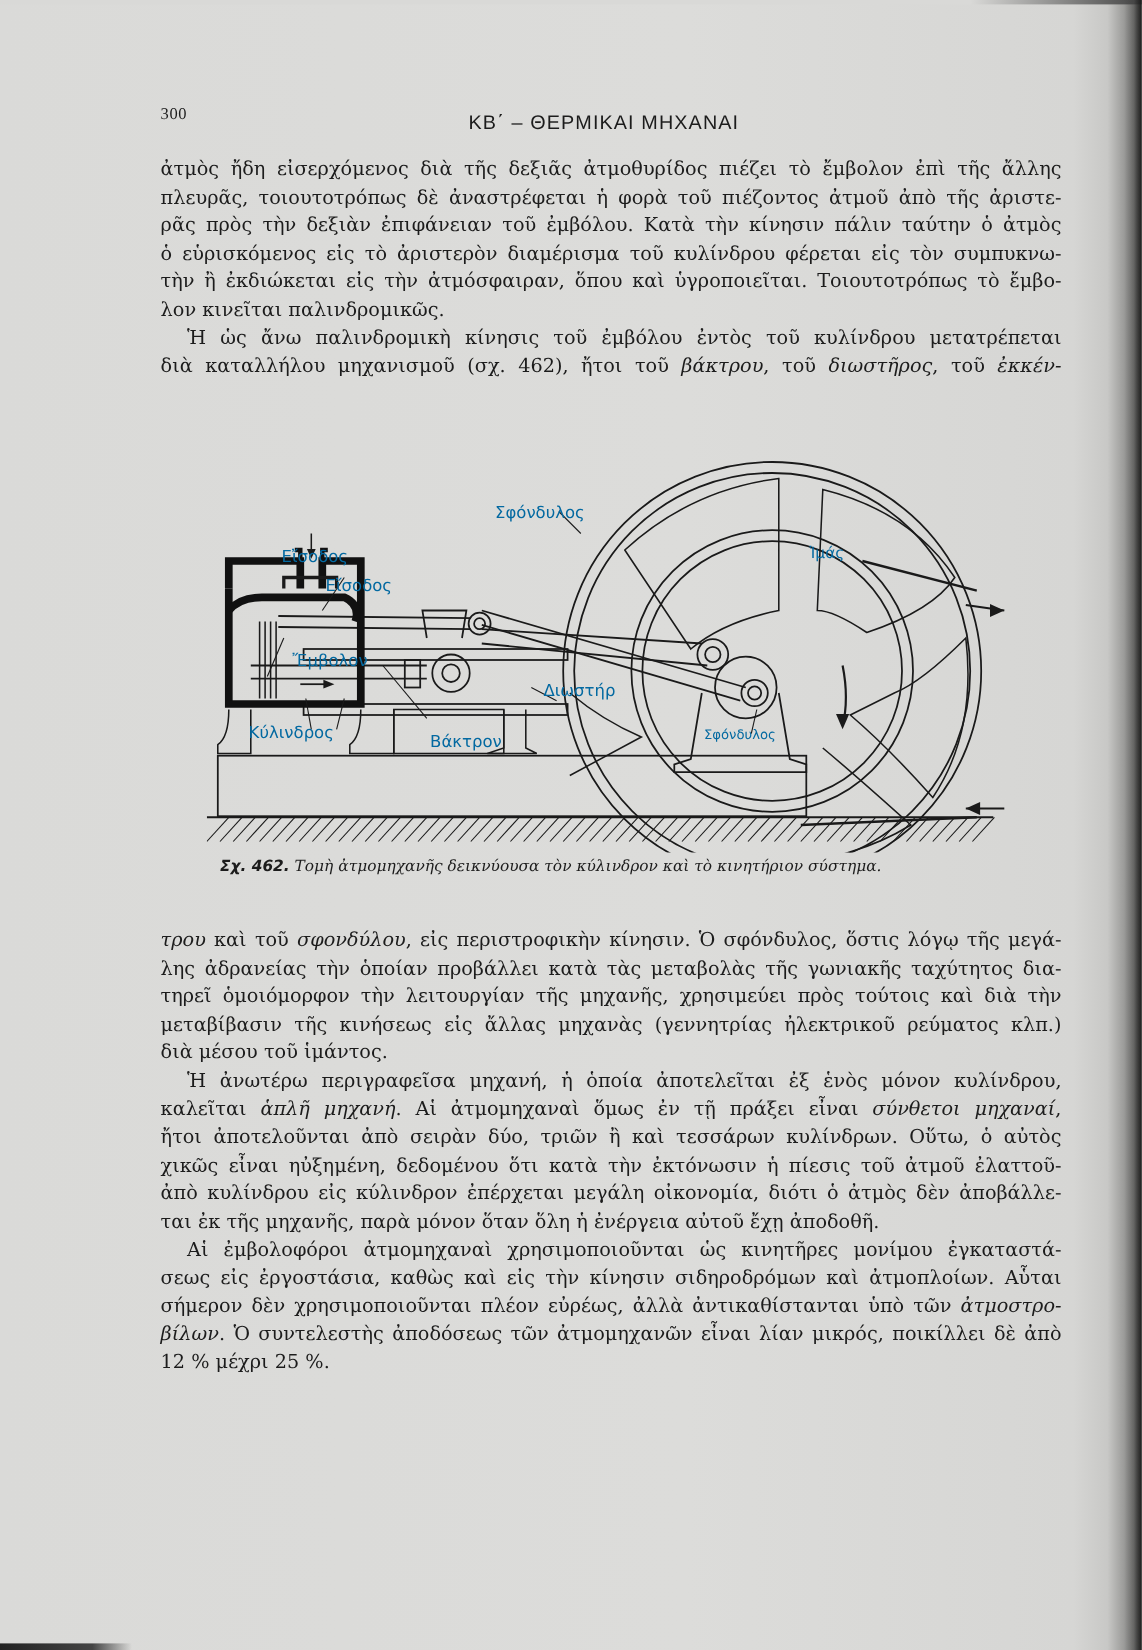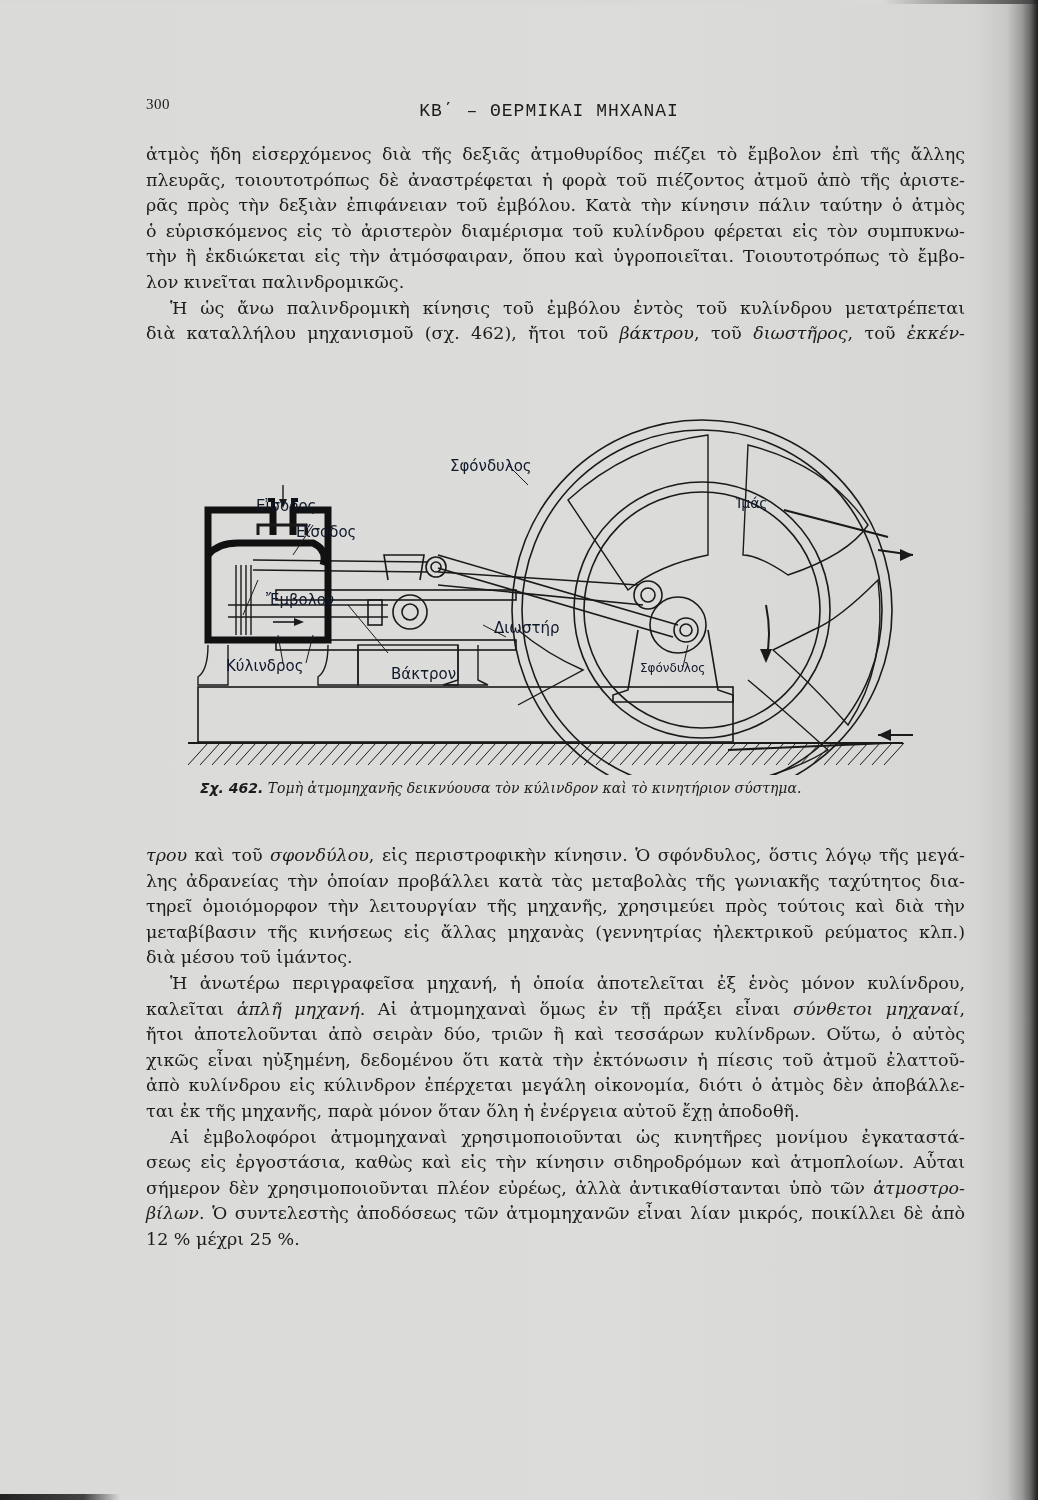--- a/index.html
+++ b/index.html
@@ -24,40 +24,40 @@
   .bottom-edge {
     position: absolute; left: 0; bottom: 0; width: 120px; height: 6px;
     background: linear-gradient(90deg, #222 0%, #444 70%, rgba(0,0,0,0) 100%);
   }
   .page-number {
     position: absolute; left: 146px; top: 96px; font-size: 15px;
     font-family: "Liberation Serif", serif; letter-spacing: 0.5px;
   }
   .running-head {
     position: absolute; left: 0; width: 1038px; top: 101px; text-align: center;
-    font-size: 18px; letter-spacing: 1px; font-family: Liberation Mono, monospace;
+    font-size: 18px; letter-spacing: 1px; font-family: Liberation Sans, sans-serif;
     padding-left: 60px; box-sizing: border-box;
   }
   .text-block {
     position: absolute; left: 146px; width: 819px;
     font-size: 17.5px; line-height: 25.6px; text-align: justify;
     font-family: "DejaVu Serif", serif;
   }
   .text-block .line { display: block; text-align: justify; text-align-last: justify; white-space: nowrap; }
   .text-block .line.last { text-align-last: left; }
   .text-block .line.indent { padding-left: 24px; }
   .text-block i { font-style: italic; }
   .block1 { top: 142px; }
   .block2 { top: 843px; }
   .figure {
     position: absolute; left: 188px; top: 405px; width: 740px; height: 370px;
   }
   .figure svg { position: absolute; left: 0; top: 0; }
   .fig-label {
-    position: absolute; font-family: "DejaVu Sans", sans-serif; font-size: 15px; color: #0f172a;
+    position: absolute; font-family: "DejaVu Sans", sans-serif; font-size: 15px; color: #0369a1;
     white-space: nowrap;
   }
   .caption {
     position: absolute; left: 200px; top: 780px; width: 720px;
     font-size: 14px; font-style: italic; font-family: "DejaVu Serif", serif;
   }
   .caption .num { font-weight: bold; font-family: "DejaVu Sans", sans-serif; font-style: italic; }
 </style>
 </head>
 <body>

